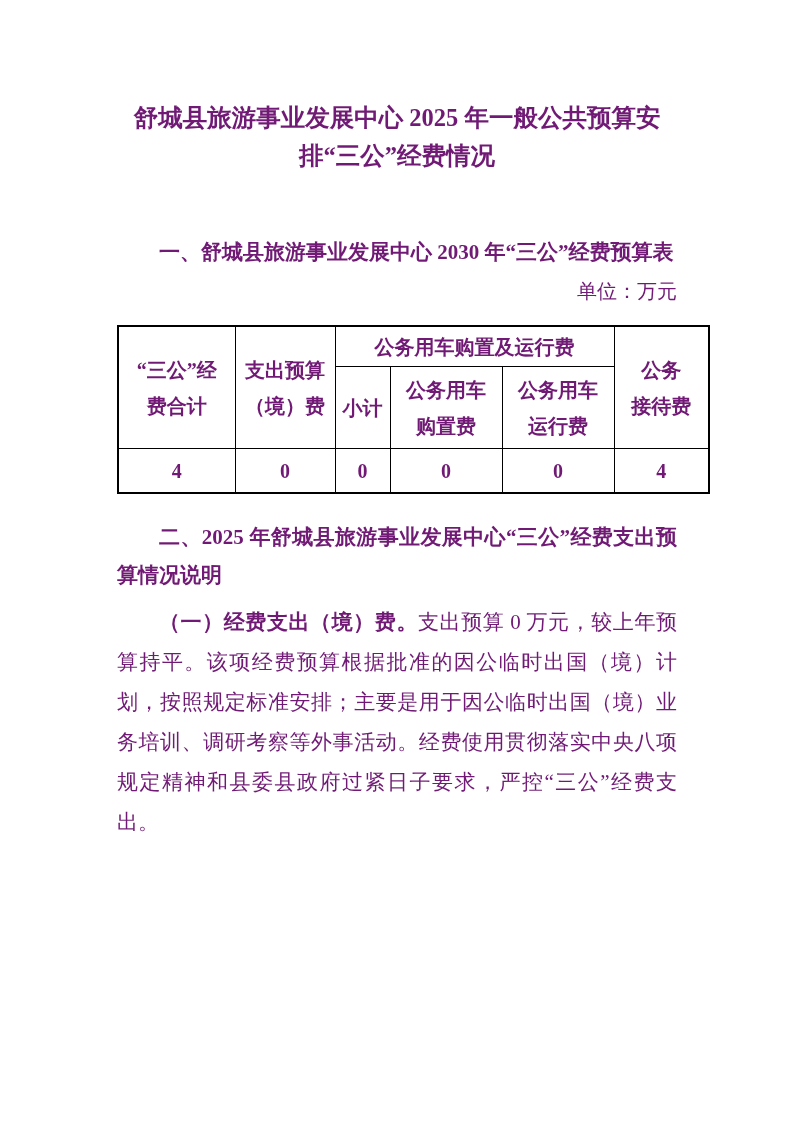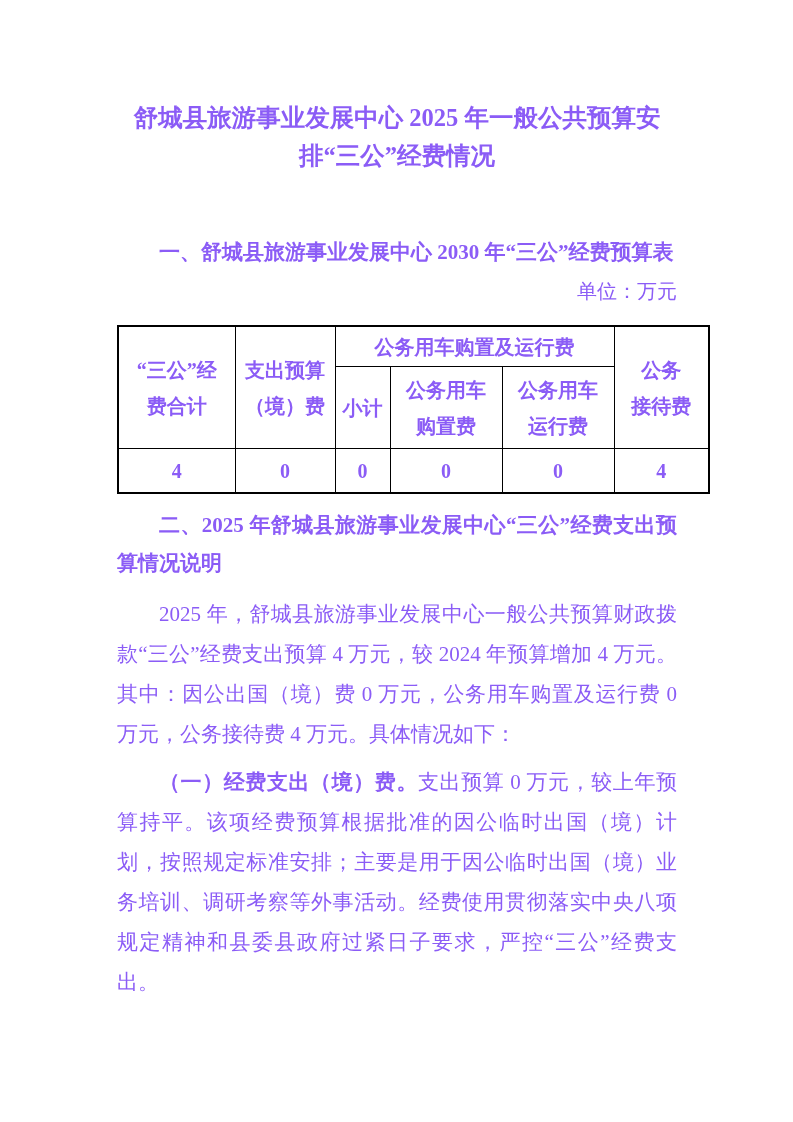--- a/index.html
+++ b/index.html
@@ -3,21 +3,21 @@
 <meta charset="utf-8">
 <style>
   html, body { margin: 0; padding: 0; background: #ffffff; }
   .page {
     position: relative;
     width: 793px;
     height: 1122px;
     background: #ffffff;
     overflow: hidden;
     font-family: "Liberation Serif", "DejaVu Serif", serif;
-    color: #8b5cf6;
+    color: #701a75;
   }
   .content {
     position: absolute;
     left: 117px;
     top: 0;
     width: 560px;
   }
   .doc-title {
     margin: 99px 0 0 0;
     font-size: 24.5px;
@@ -27,21 +27,21 @@
   }
   .heading {
     margin: 0;
     font-size: 21px;
     font-weight: bold;
     line-height: 38px;
     text-indent: 42px;
     text-align: justify;
   }
   .heading-1 { margin-top: 58px; }
-  .heading-2 { margin-top: 12px; }
+  .heading-2 { margin-top: 24px; }
   .unit-note {
     margin: 2px 0 0 0;
     font-size: 20px;
     line-height: 36px;
     text-align: right;
   }
   table.budget {
     margin-top: 16px;
     border-collapse: collapse;
     table-layout: fixed;
@@ -118,18 +118,17 @@
           <td>0</td>
           <td>0</td>
           <td>0</td>
           <td>4</td>
         </tr>
       </tbody>
     </table>
 
     <p class="heading heading-2">二、2025 年舒城县旅游事业发展中心“三公”经费支出预算情况说明</p>
 
-    <p class="para para-overview">2025 年，舒城县旅游事业发展中心一般公共预算财政拨款“三公”经费支出预算 4 万元，较 2024 年预算增加 4 万元。其中：因公出国（境）费 0 万元，公务用车购置及运行费 0 万元，公务接待费 4 万元。具体情况如下：</p>
 
     <p class="para para-item"><b>（一）经费支出（境）费。</b><span>支出预算 0 万元，较上年预算持平。该项经费预算根据批准的因公临时出国（境）计划，按照规定标准安排；主要是用于因公临时出国（境）业务培训、调研考察等外事活动。经费使用贯彻落实中央八项规定精神和县委县政府过紧日子要求，严控“三公”经费支出。</span></p>
 
   </div>
 </div>
 
 </body></html>

